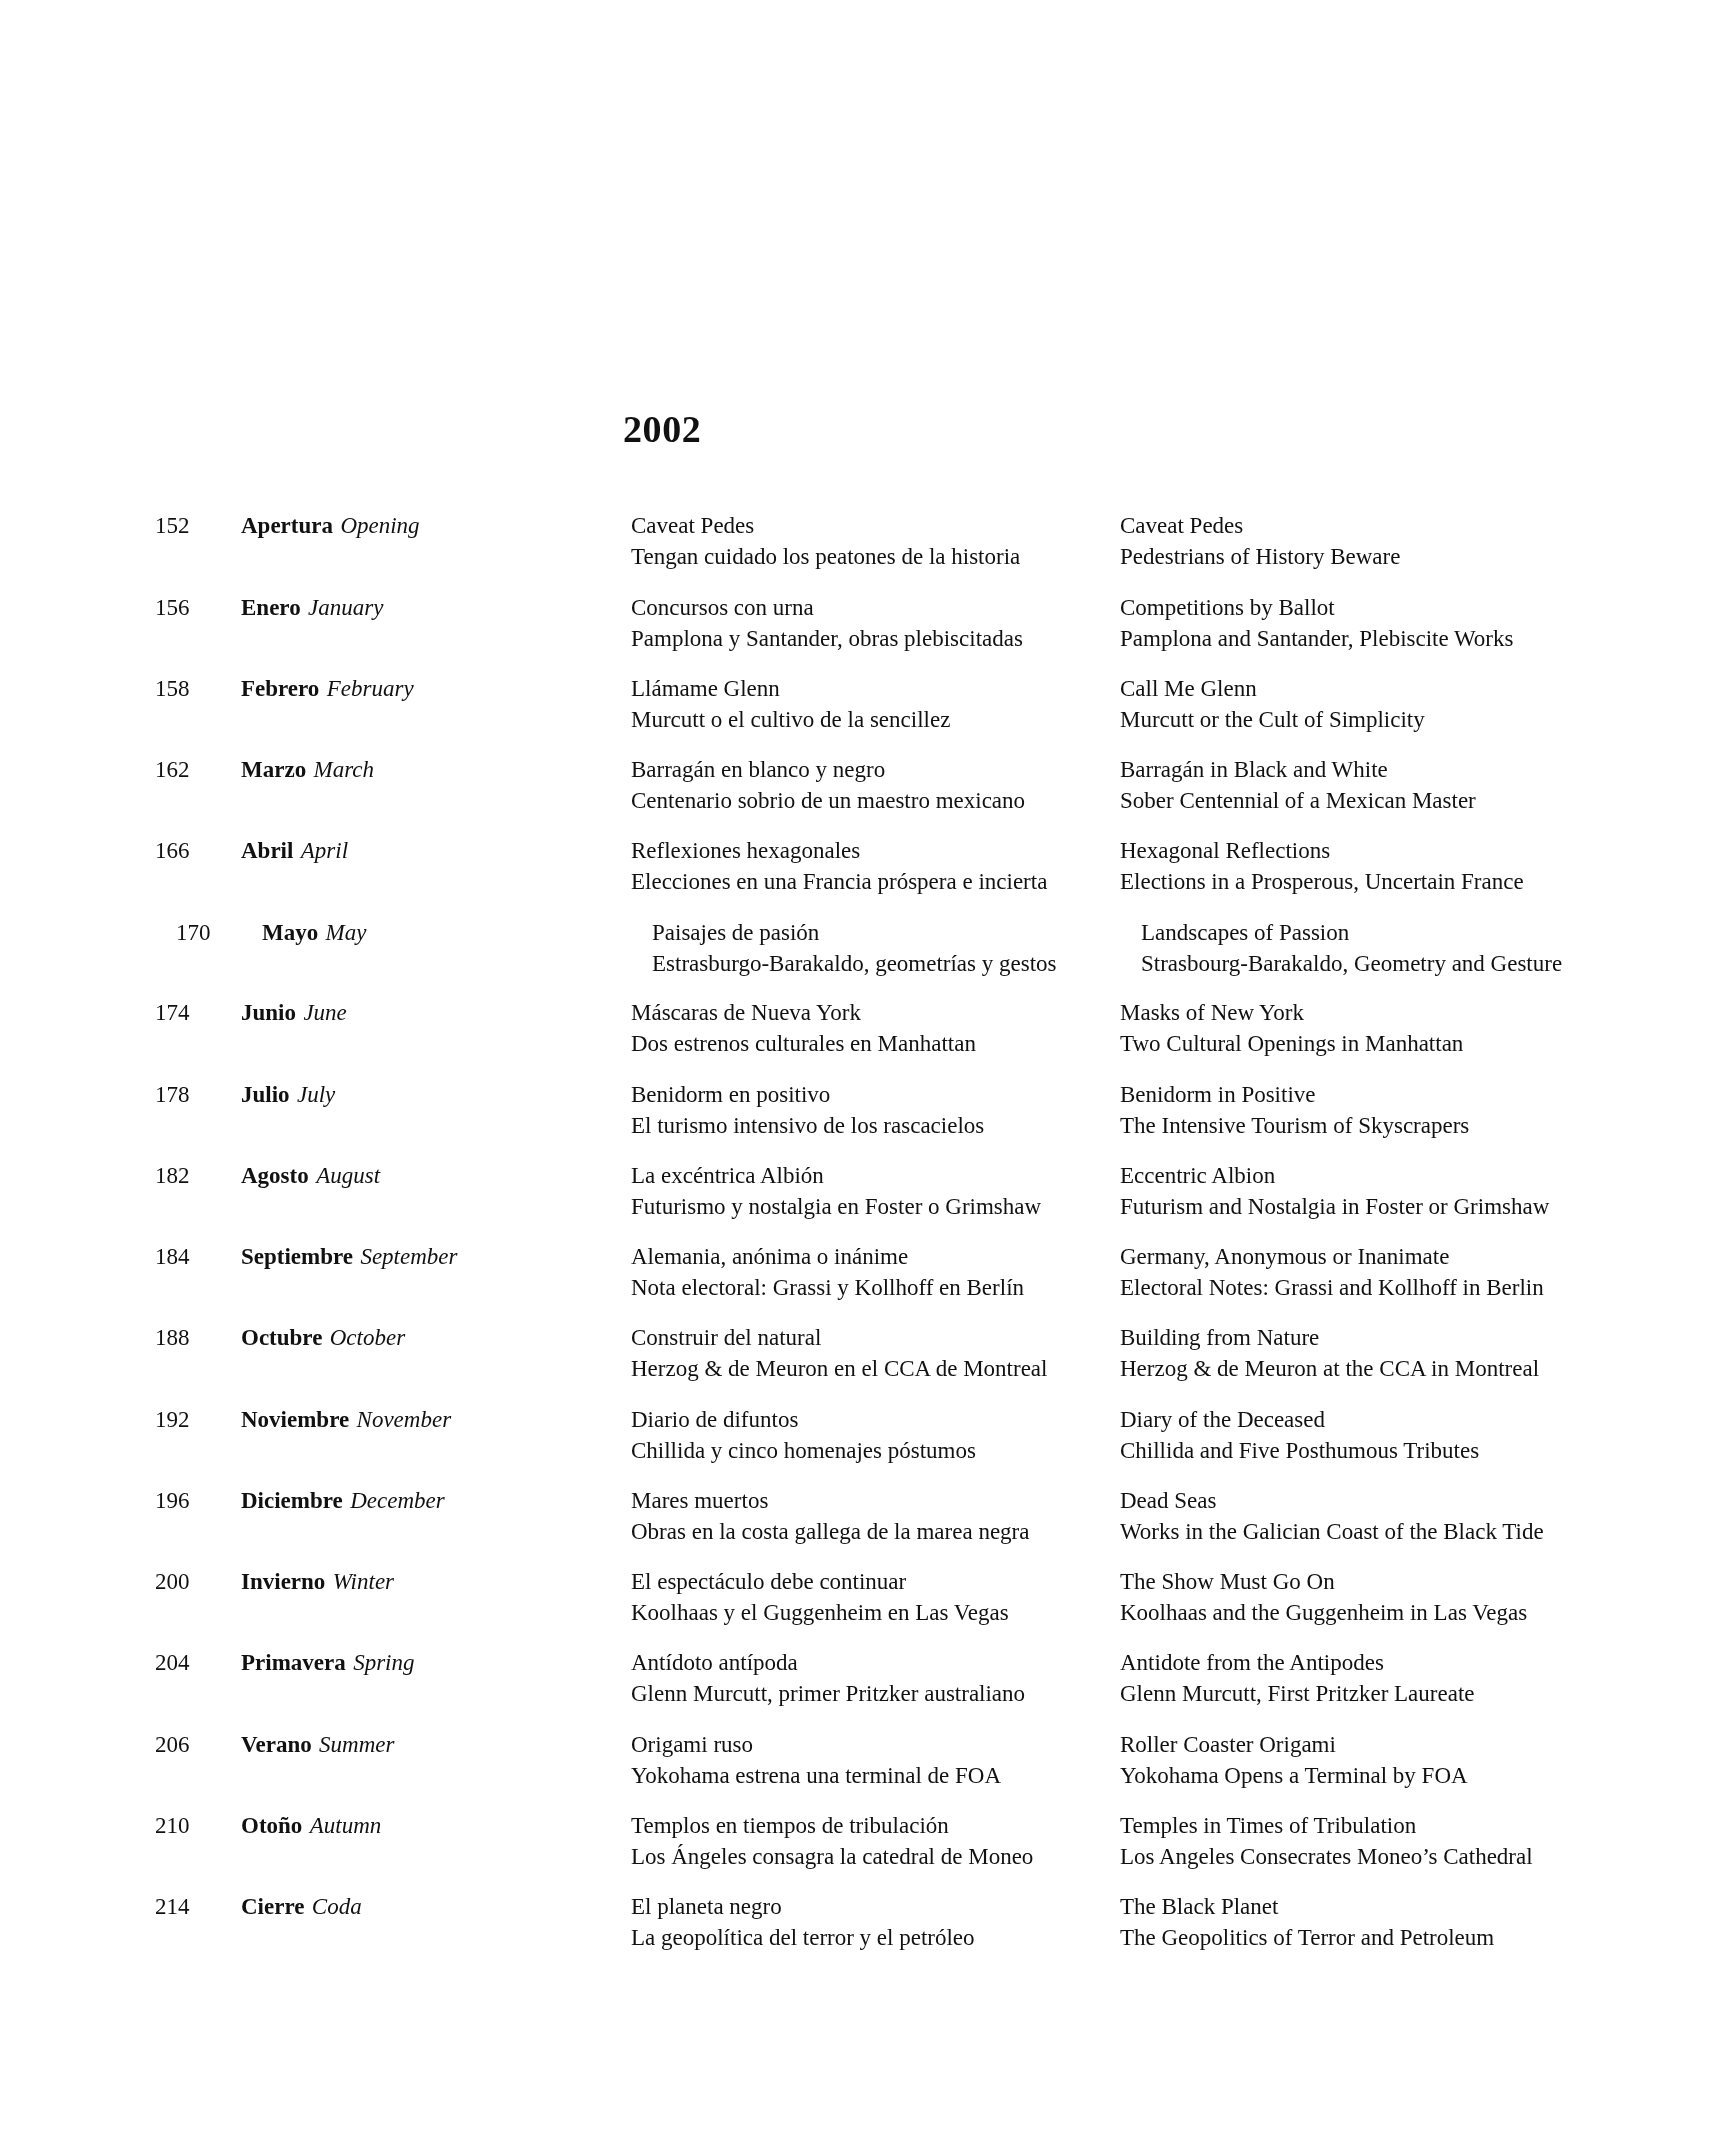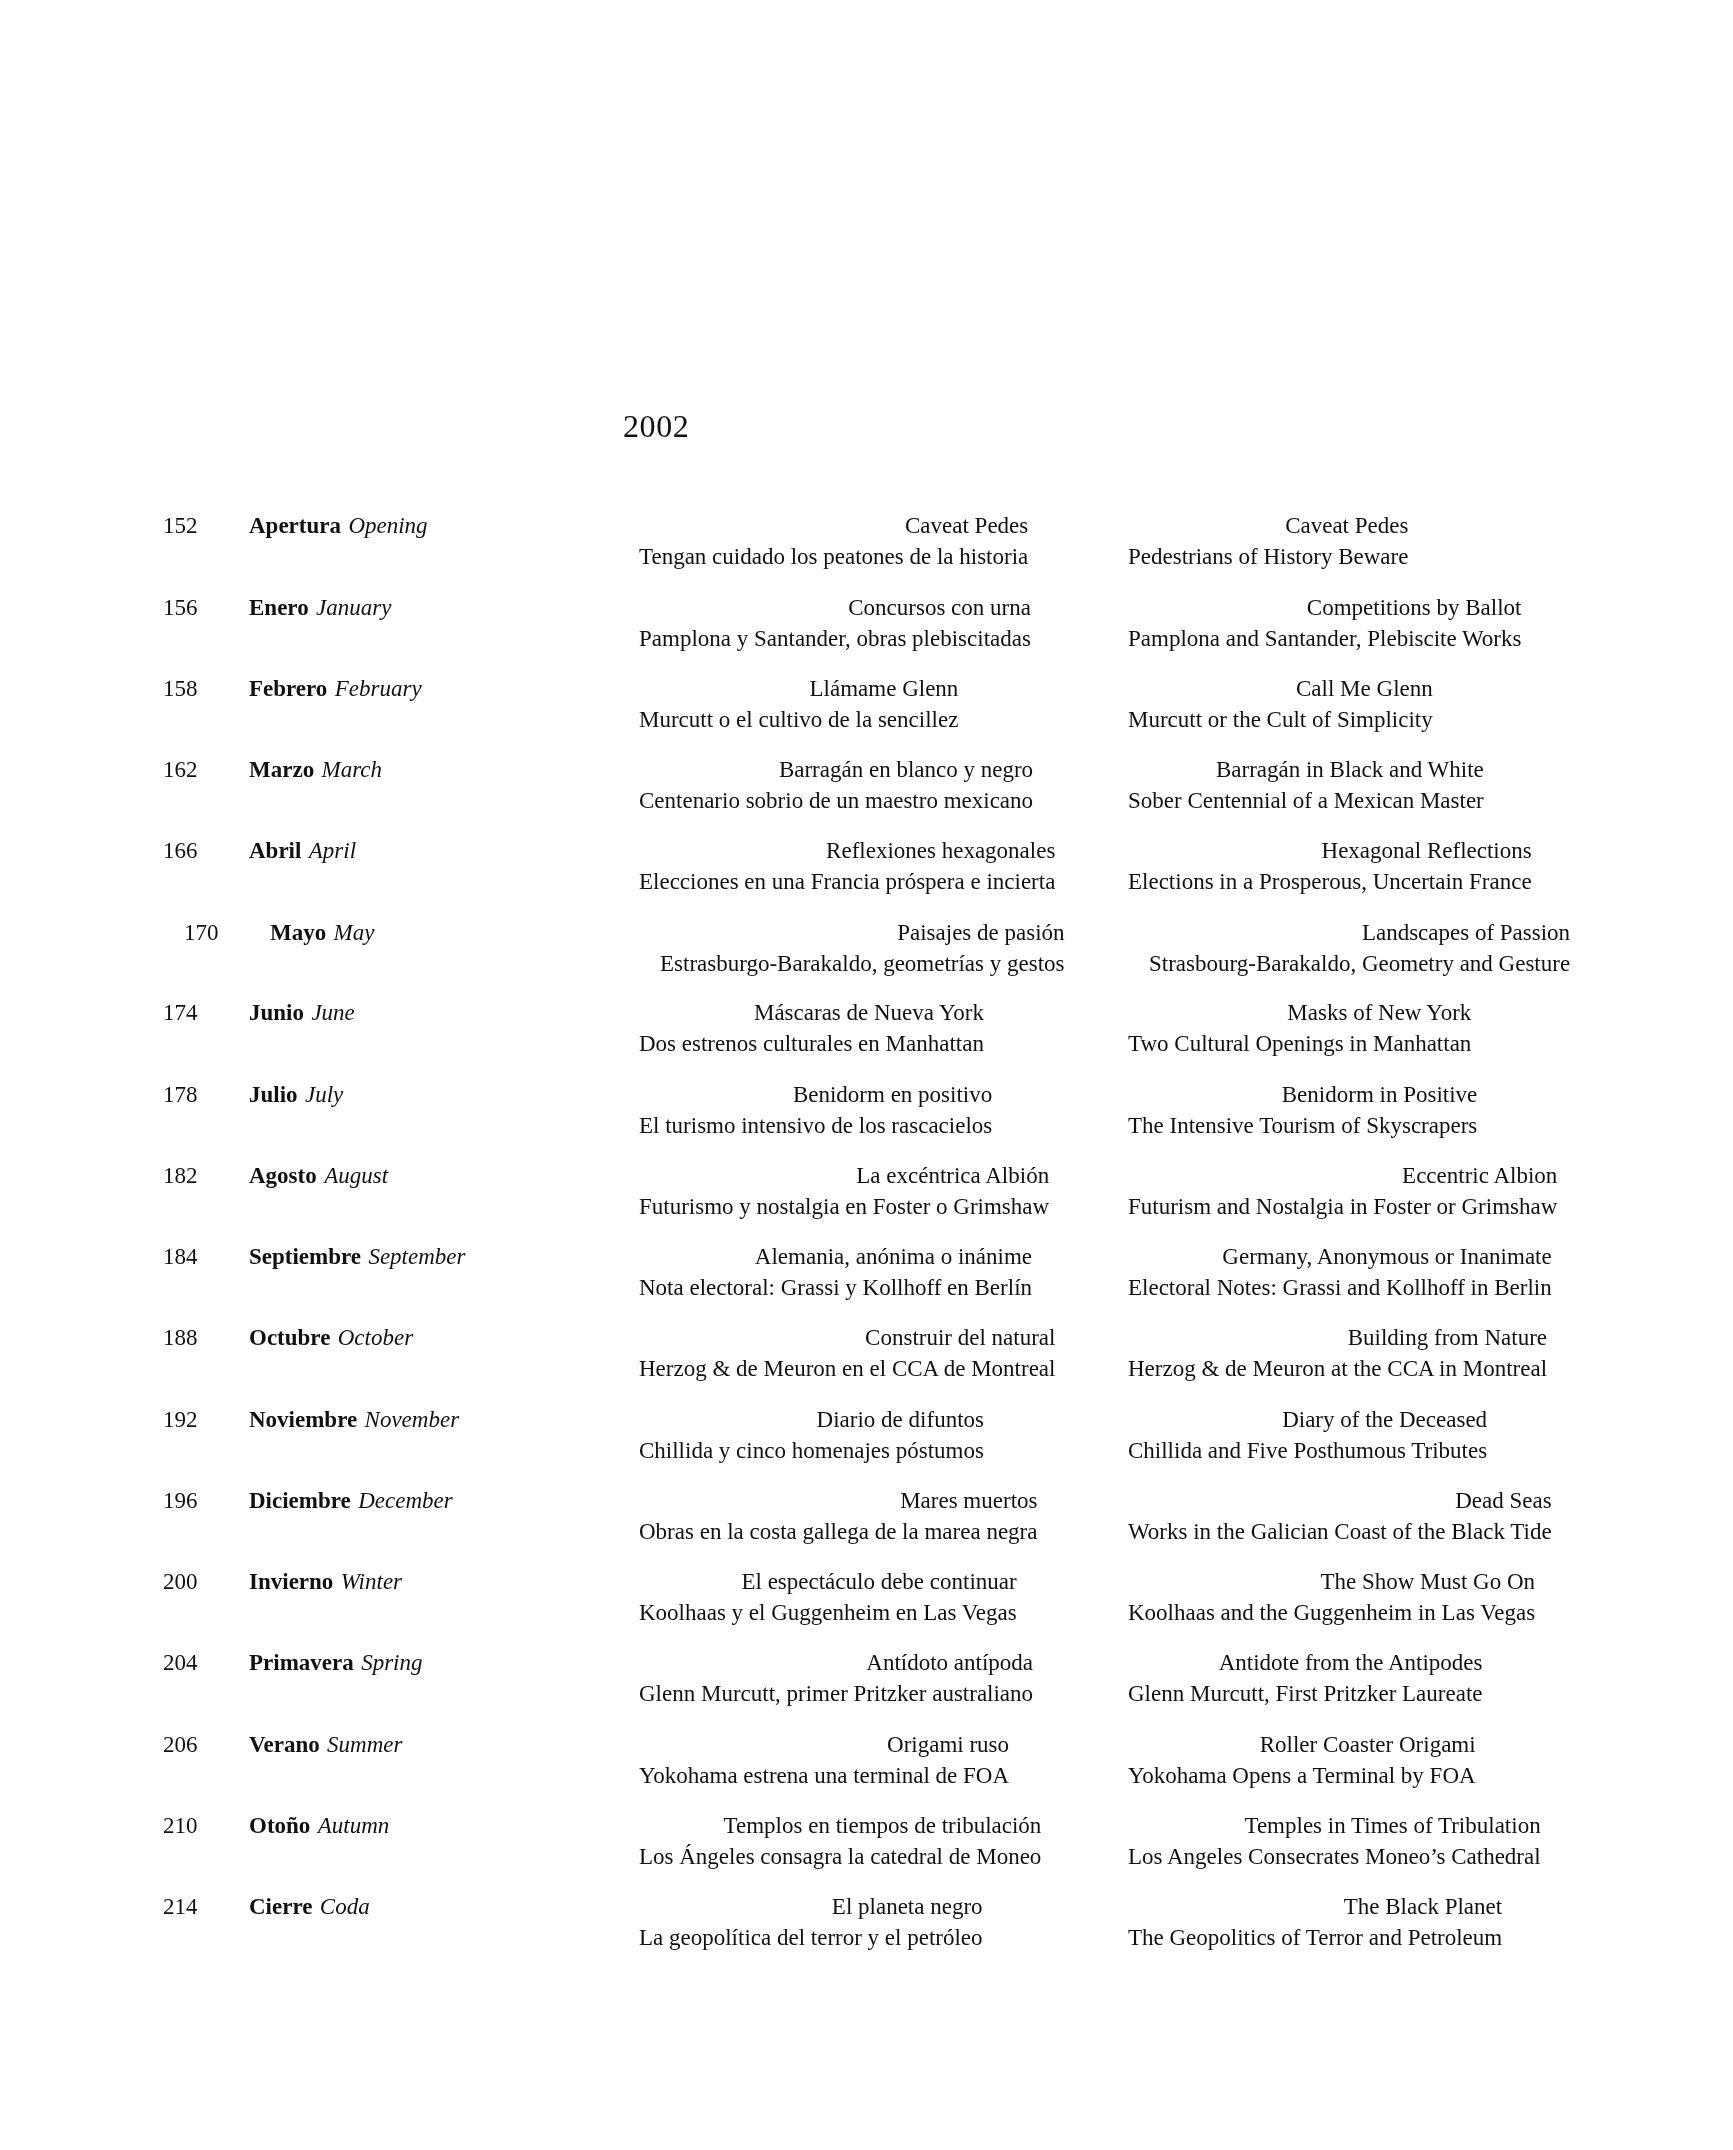--- a/index.html
+++ b/index.html
@@ -14,32 +14,31 @@
     background: #ffffff;
     color: #111111;
     font-family: "Liberation Serif", "DejaVu Serif", serif;
     overflow: hidden;
   }
   .year-title {
     position: absolute;
     left: 623px;
     top: 410px;
     margin: 0;
-    font-size: 32px;
-    font-weight: normal;
+    font-size: 38px;
+    font-weight: bold;
     letter-spacing: 0.6px;
     line-height: 1;
     color: #111111;
   }
   .toc-row {
     position: absolute;
-    left: 16px;
+    left: 8px;
     width: 1650px;
     height: 81px;
-    text-align: right;
   }
   .page-num {
     position: absolute;
     left: 147px;
     top: 0;
     font-size: 23px;
     line-height: 31px;
     white-space: nowrap;
   }
   .month-cell {

